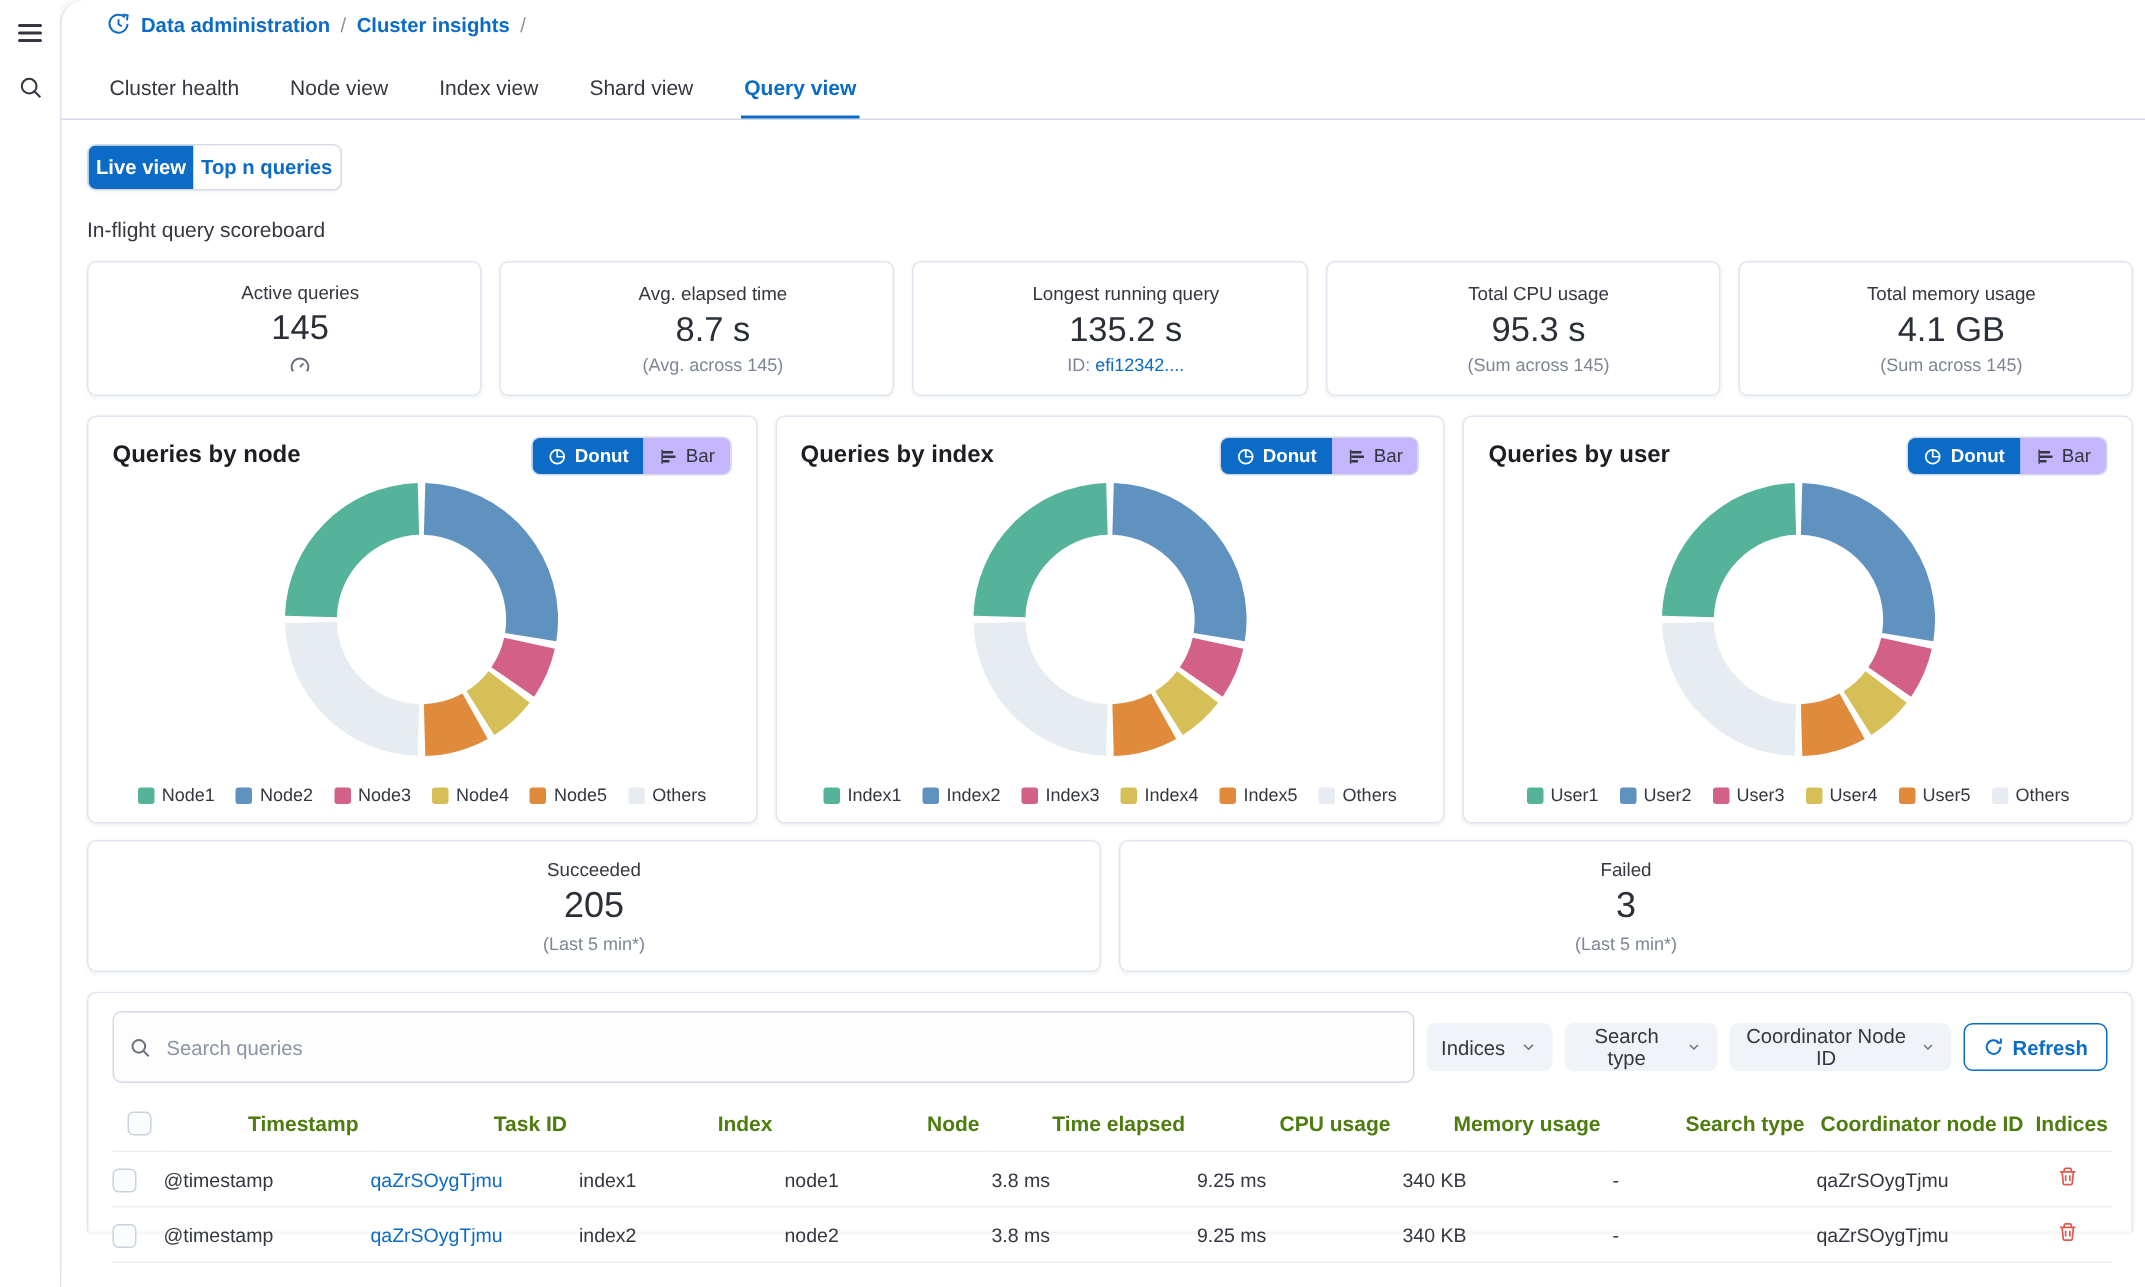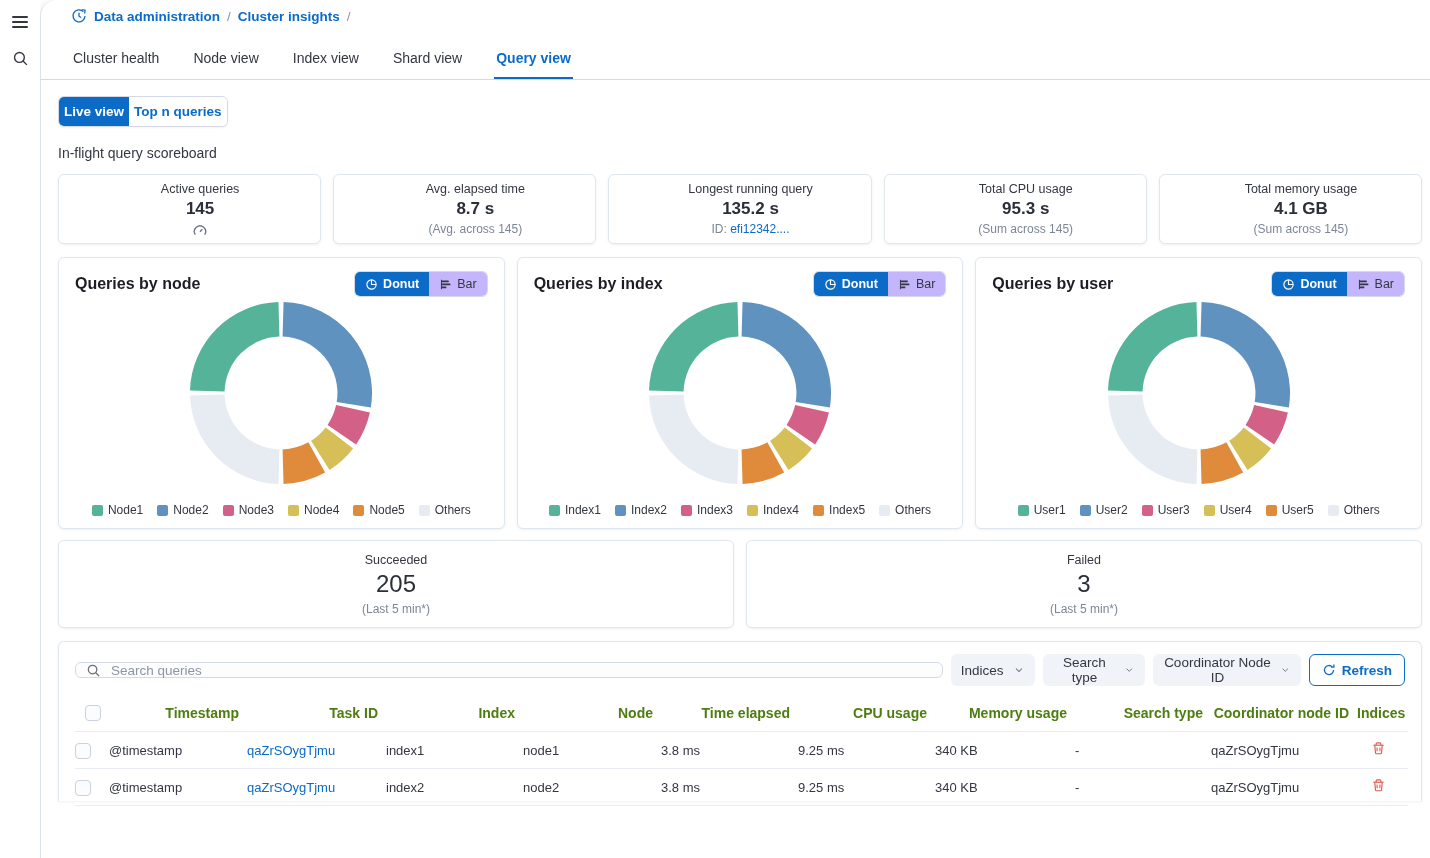--- a/index.html
+++ b/index.html
@@ -33,23 +33,23 @@
 
   .view-toggle { display:inline-flex; border:1px solid #d3dae6; border-radius:6px; overflow:hidden; background:#fff; box-shadow:0 1px 2px rgba(20,40,70,.05); }
   .vt-btn { border:none; font-family:inherit; font-size:13.5px; padding:7px 5px; background:#fff; color:#0b6bc7; font-weight:600; cursor:pointer; }
   .vt-btn.active { background:#0b6bc7; color:#fff; }
 
   .section-title { font-size:14px; color:#343741; margin:18px 0 13px; }
 
   .card { background:#fff; border:1px solid #e0e6ef; border-radius:6px; box-shadow:0 1px 3px rgba(27,39,61,.07); }
 
   .stat-row { display:flex; gap:12px; }
-  .stat-card { flex:1; height:70px; display:flex; flex-direction:column; align-items:center; justify-content:center; text-align:center;padding-left:21px; }
+  .stat-card { flex:1; height:90px; display:flex; flex-direction:column; align-items:center; justify-content:center; text-align:center;padding-left:21px; }
   .stat-label { font-size:12.5px; color:#343741; }
-  .stat-value { font-size:17px; color:#2a2f38; font-weight:700; margin:3px 0 3px; }
+  .stat-value { font-size:23px; color:#2a2f38; font-weight:400; margin:3px 0 3px; }
   .stat-sub { font-size:12px; color:#7d8695; }
   .stat-sub a { color:#0b6bc7; text-decoration:none; cursor:pointer; }
   .gauge-ico { color:#69707d; margin-top:1px; }
 
   .chart-row { display:flex; gap:12px; margin-top:13px; }
   .chart-panel { flex:1; height:272px; padding:13px 16px 11px; display:flex; flex-direction:column; }
   .chart-head { display:flex; justify-content:space-between; align-items:center; }
   .chart-title { font-size:16px; font-weight:700; color:#1d1e24; }
   .toggle-group { display:flex; border:1px solid #d3dae6; border-radius:6px; overflow:hidden; background:#fff; }
   .tg-btn { display:flex; align-items:center; gap:5px; border:none; font-family:inherit; font-size:12.5px; padding:5px 10px; background:#c4b5fd; color:#343741; cursor:pointer; }
@@ -58,21 +58,21 @@
   .legend { display:flex; justify-content:center; align-items:center; gap:14px; margin-top:auto; font-size:12px; color:#343741; flex-wrap:nowrap; }
   .legend-item { display:inline-flex; align-items:center; gap:5px; cursor:pointer; }
   .swatch { width:11px; height:11px; border-radius:2px; display:inline-block; }
 
   .status-row { display:flex; gap:12px; margin-top:11px;border-radius:28px; }
   .status-card { flex:1; height:88px; display:flex; flex-direction:column; align-items:center; justify-content:center; text-align:center; }
   .status-value { font-size:24px; color:#2a2f38; font-weight:500; margin:3px 0 4px; }
 
   .table-panel { margin-top:13px; border-radius:6px 6px 0 0; padding:12px 16px 0; border-bottom:none; height:160px; }
   .controls { display:flex; gap:8px; align-items:center; }
-  .search-box { flex:1; display:flex; align-items:center; gap:8px; height:16px; border:1px solid #d3dae6; border-radius:6px; background:#fdfdfe; padding:0 10px; color:#69707d; }
+  .search-box { flex:1; display:flex; align-items:center; gap:8px; height:48px; border:1px solid #d3dae6; border-radius:6px; background:#fdfdfe; padding:0 10px; color:#69707d; }
   .search-box input { border:none; outline:none; flex:1; font-size:13.5px; background:transparent; color:#343741; font-family:inherit; }
   .search-box input::placeholder { color:#8b95a5; }
   .filter-select { display:flex; align-items:center; justify-content:space-between; gap:8px; height:32px; padding:0 10px; background:#f0f3f8; border:none; border-radius:6px; font-size:13.5px; color:#343741; font-family:inherit; cursor:pointer; }
   .filter-select .chev { color:#69707d; }
   .fs-indices { width:84px; }
   .fs-searchtype { width:102px; }
   .fs-coord { width:148px; }
   .refresh-btn { display:flex; align-items:center; gap:6px; height:32px; padding:0 12px; border:1px solid #0b6bc7; border-radius:6px; color:#0b6bc7; background:#fff; font-size:13.5px; font-weight:600; font-family:inherit; cursor:pointer; }
 
   table { width:100%; border-collapse:collapse; table-layout:fixed; margin-top:8px; }

